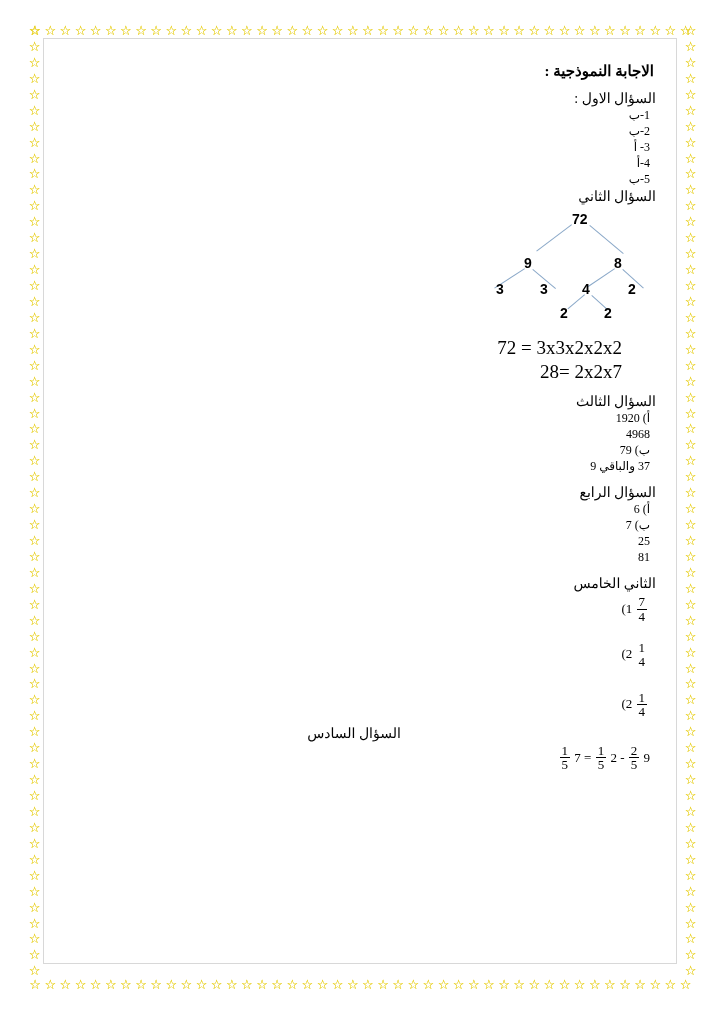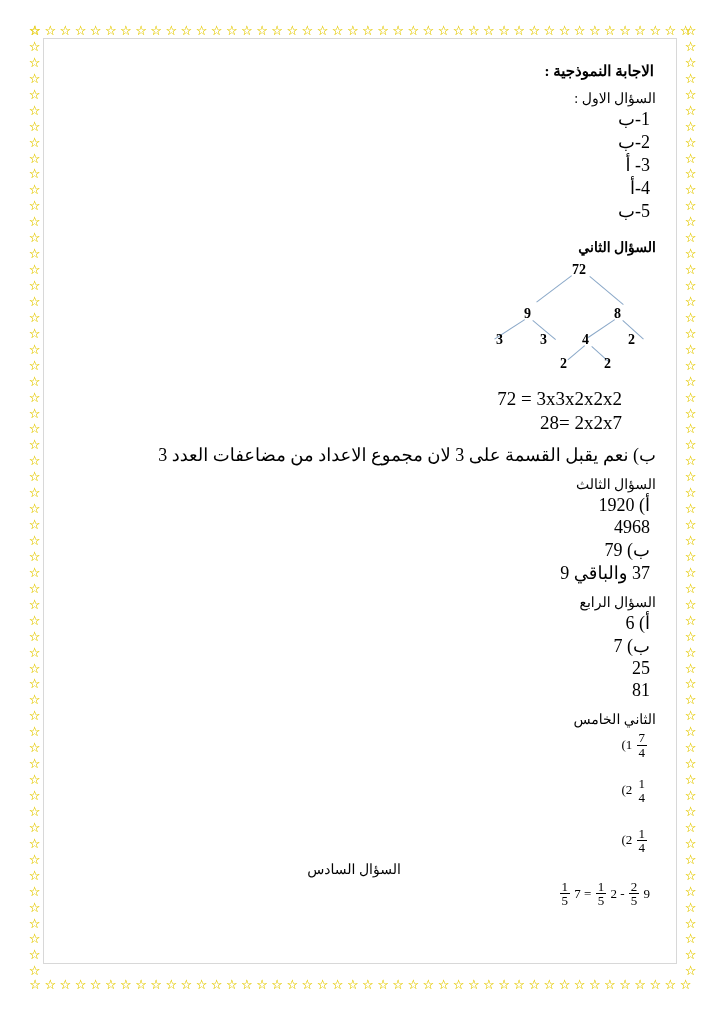--- a/index.html
+++ b/index.html
@@ -79,39 +79,39 @@
     margin: 12px 14px 0 0;
     text-align: right;
   }
 
   .q-head {
     font-size: 14px;
     margin: 14px 12px 0 0;
     text-align: right;
   }
   .ans-line {
-    font-size: 18px;
+    font-size: 12px;
     margin: 1px 18px 0 0;
     text-align: right;
   }
   .spaced-10 { margin-top: 10px; }
 
   
   .tree {
     position: relative;
     width: 616px;
     height: 120px;
     margin-top: 4px;
     direction: ltr;
   }
   .tree .node {
     position: absolute;
     font-size: 14px;
     font-weight: bold;
-    font-family: Liberation Serif, serif;
+    font-family: Liberation Sans, sans-serif;
     color: #000;
     white-space: nowrap;
   }
   .tree .edge {
     position: absolute;
     height: 1px;
     background: #8aa8c8;
     transform-origin: 0 0;
   }
 
@@ -388,21 +388,21 @@
 
     <div class="doc-title">الاجابة النموذجية :</div>
 
     <div class="q-head spaced-10">السؤال الاول :</div>
     <div class="ans-line">1-ب</div>
     <div class="ans-line">2-ب</div>
     <div class="ans-line">3- أ</div>
     <div class="ans-line">4-أ</div>
     <div class="ans-line">5-ب</div>
 
-    <div class="q-head" style="margin-top:17px;font-weight:bold;">السؤال الثاني</div>
+    <div class="q-head" style="margin-top:1px;">السؤال الثاني</div>
 
     <div class="tree">
       <div class="node" style="left:520px; top:2px;">72</div>
       <div class="edge" style="left:520px; top:16px; width:44px; transform:rotate(143deg);"></div>
       <div class="edge" style="left:538px; top:16px; width:44px; transform:rotate(40deg);"></div>
 
       <div class="node" style="left:472px; top:46px;">9</div>
       <div class="node" style="left:562px; top:46px;">8</div>
 
       <div class="edge" style="left:473px; top:60px; width:36px; transform:rotate(147deg);"></div>
@@ -420,21 +420,20 @@
 
       <div class="node" style="left:508px; top:96px;">2</div>
       <div class="node" style="left:552px; top:96px;">2</div>
     </div>
 
     <div class="eq-block">
       <div class="eq-line">72 = 3x3x2x2x2</div>
       <div class="eq-line">28= 2x2x7</div>
     </div>
 
-    <div class="ans-line spaced-10" style="margin-right:12px;">ب) نعم يقبل القسمة على 3 لان مجموع الاعداد من مضاعفات العدد 3</div>
 
     <div class="q-head spaced-10">السؤال الثالث</div>
     <div class="ans-line">أ) 1920</div>
     <div class="ans-line">4968</div>
     <div class="ans-line">ب) 79</div>
     <div class="ans-line">37 والباقي 9</div>
 
     <div class="q-head spaced-10">السؤال الرابع</div>
     <div class="ans-line">أ) 6</div>
     <div class="ans-line">ب) 7</div>

